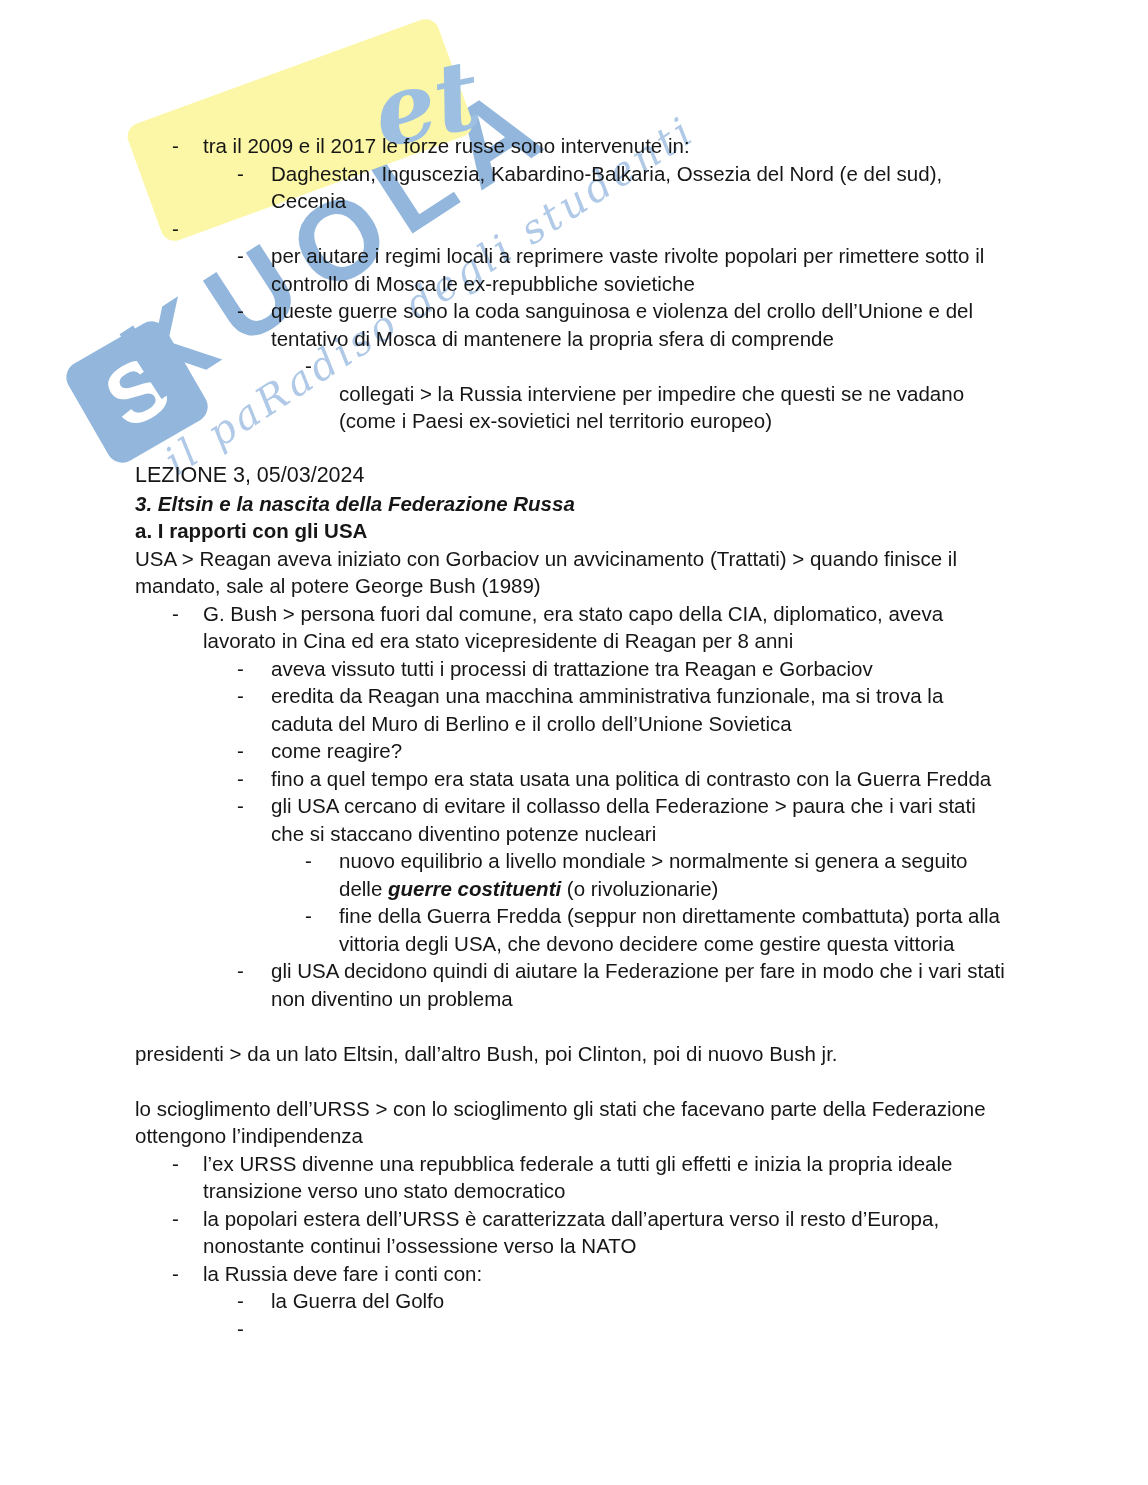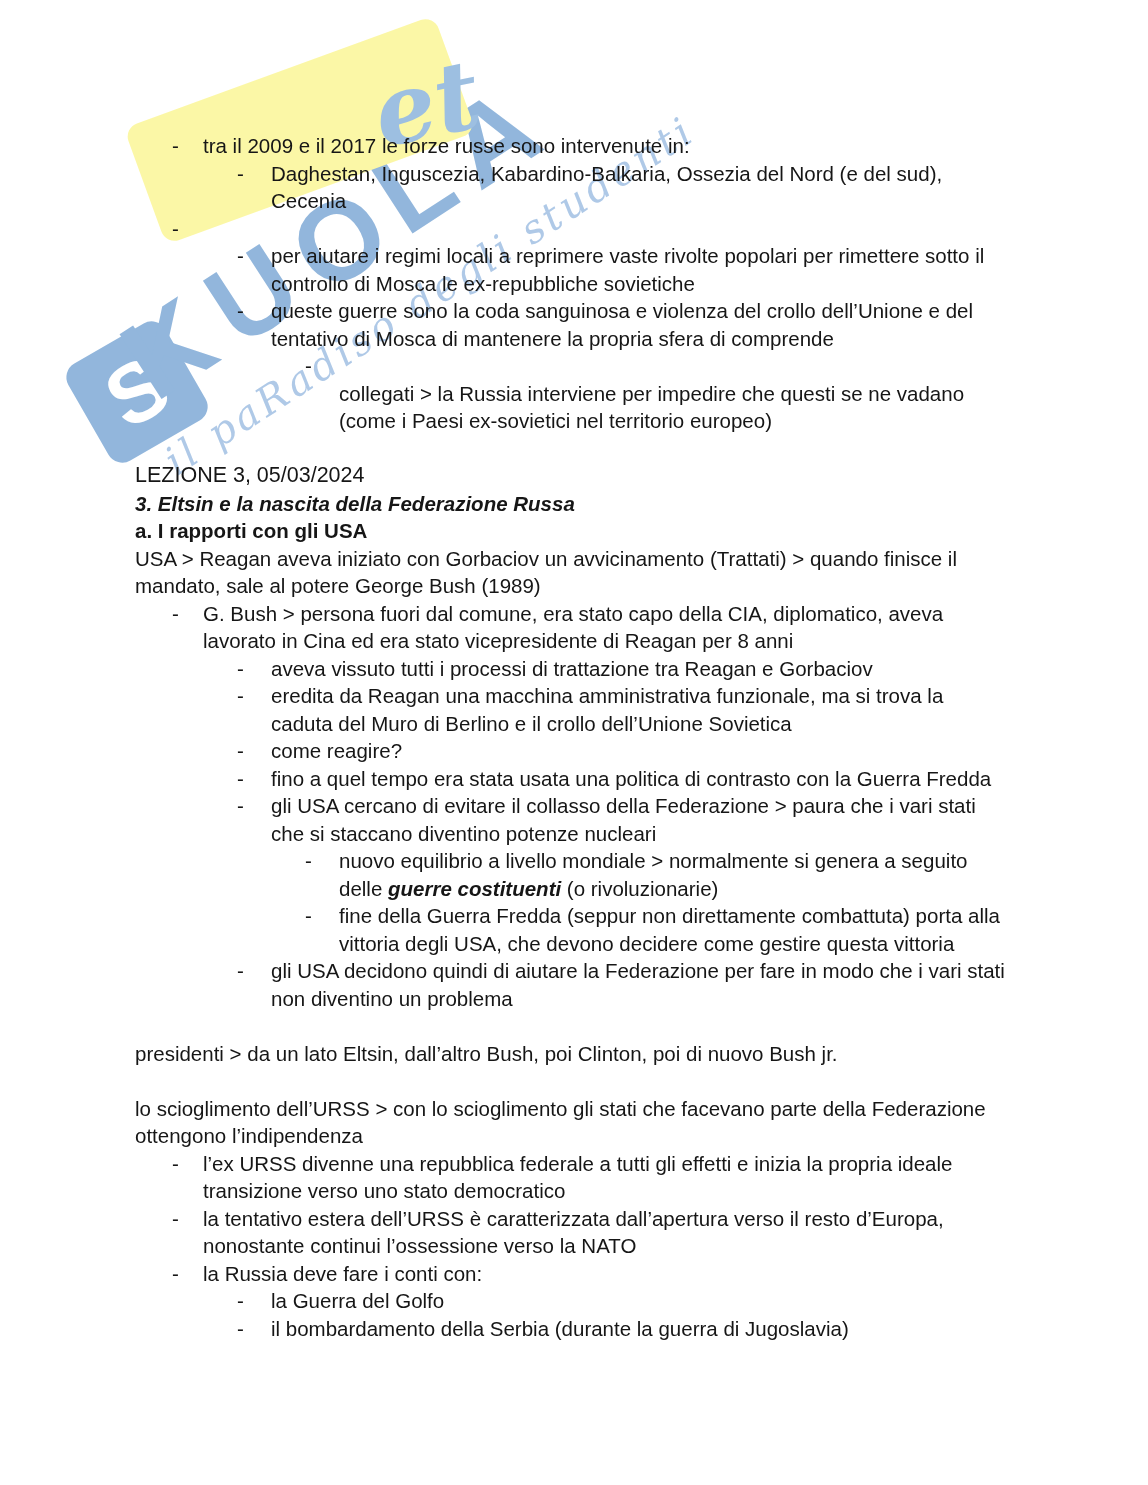--- a/index.html
+++ b/index.html
@@ -110,20 +110,20 @@
       <div class="line c3"><span>vittoria degli USA, che devono decidere come gestire questa vittoria</span></div>
       <div class="line l2"><span class="dash">-</span><span>gli USA decidono quindi di aiutare la Federazione per fare in modo che i vari stati</span></div>
       <div class="line c2"><span>non diventino un problema</span></div>
       <div class="line blank"></div>
       <div class="line body"><span>presidenti &gt; da un lato Eltsin, dall’altro Bush, poi Clinton, poi di nuovo Bush jr.</span></div>
       <div class="line blank"></div>
       <div class="line body"><span>lo scioglimento dell’URSS &gt; con lo scioglimento gli stati che facevano parte della Federazione</span></div>
       <div class="line body"><span>ottengono l’indipendenza</span></div>
       <div class="line l1"><span class="dash">-</span><span>l’ex URSS divenne una repubblica federale a tutti gli effetti e inizia la propria ideale</span></div>
       <div class="line c1"><span>transizione verso uno stato democratico</span></div>
-      <div class="line l1"><span class="dash">-</span><span>la tentativo estera dell’URSS è caratterizzata dall’apertura verso il resto d’Europa,</span></div>
+      <div class="line l1"><span class="dash">-</span><span>la popolari estera dell’URSS è caratterizzata dall’apertura verso il resto d’Europa,</span></div>
       <div class="line c1"><span>nonostante continui l’ossessione verso la NATO</span></div>
       <div class="line l1"><span class="dash">-</span><span>la Russia deve fare i conti con:</span></div>
       <div class="line l2"><span class="dash">-</span><span>la Guerra del Golfo</span></div>
-      <div class="line l2"><span class="dash">-</span><span>il bombardamento della Serbia (durante la guerra di Jugoslavia)</span></div>
+      <div class="line l2"><span class="dash">-</span></div>
     </div>
 
 </div>
 
 </body></html>

